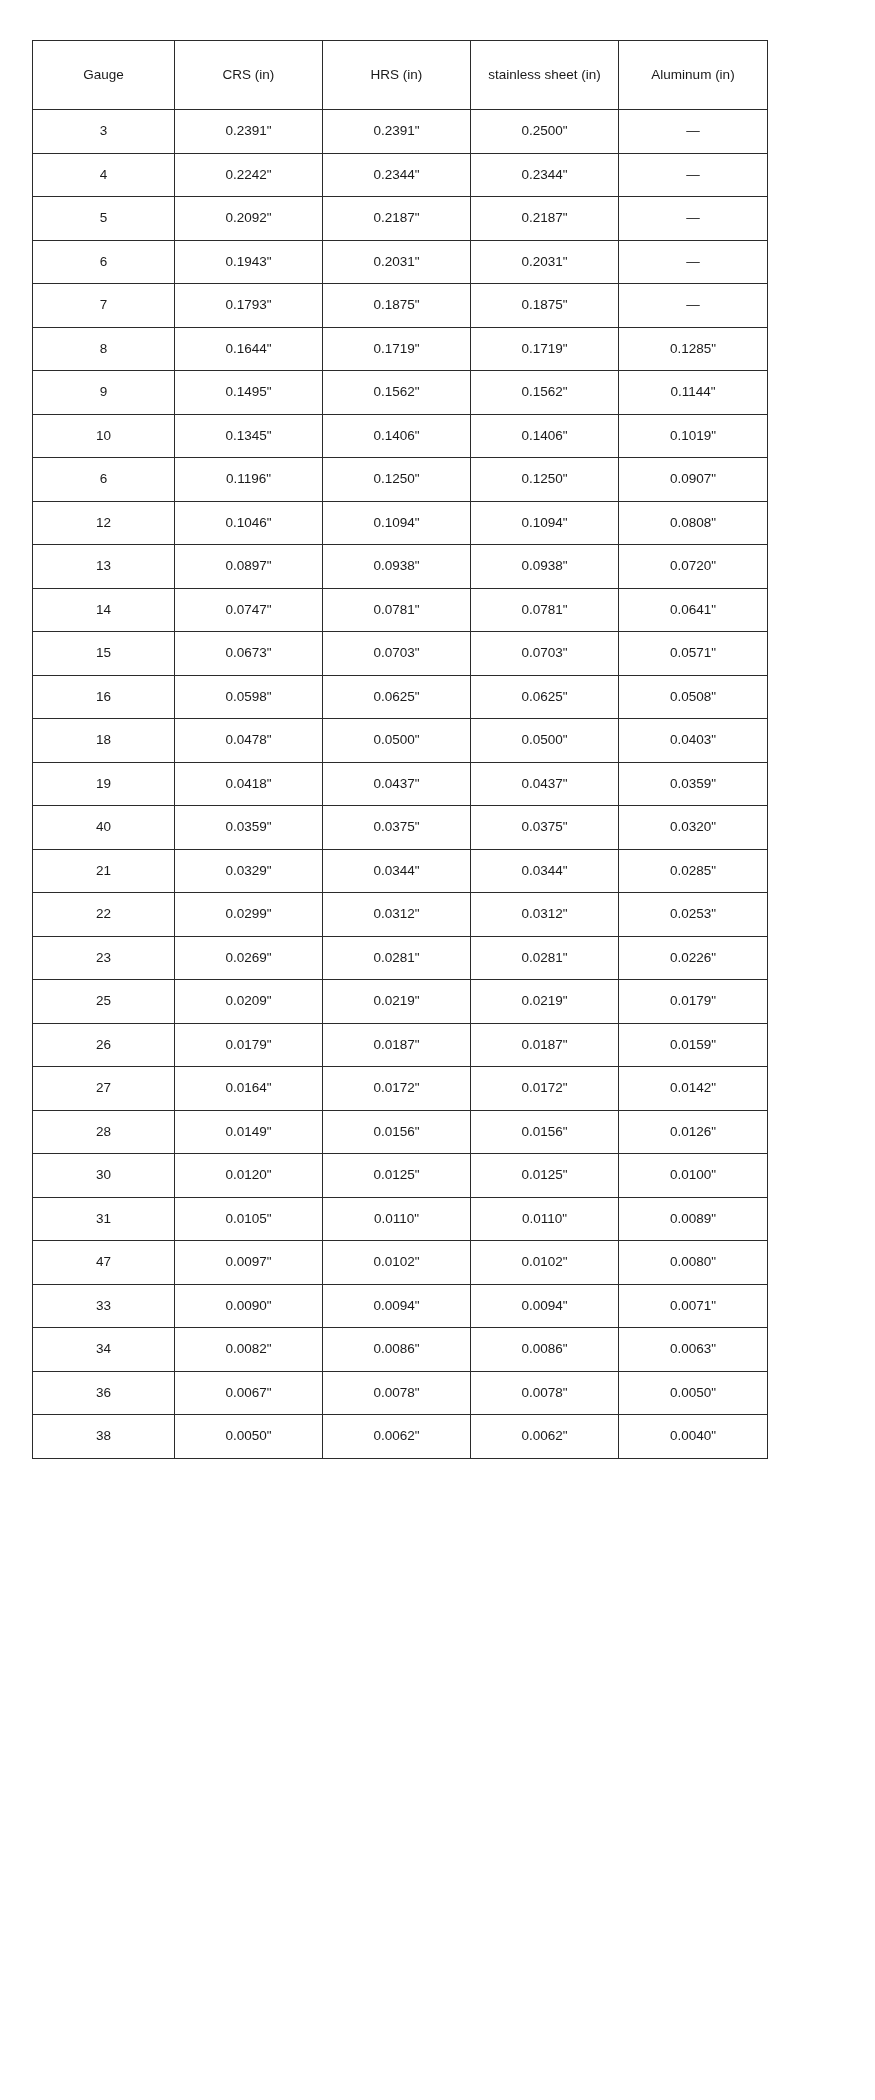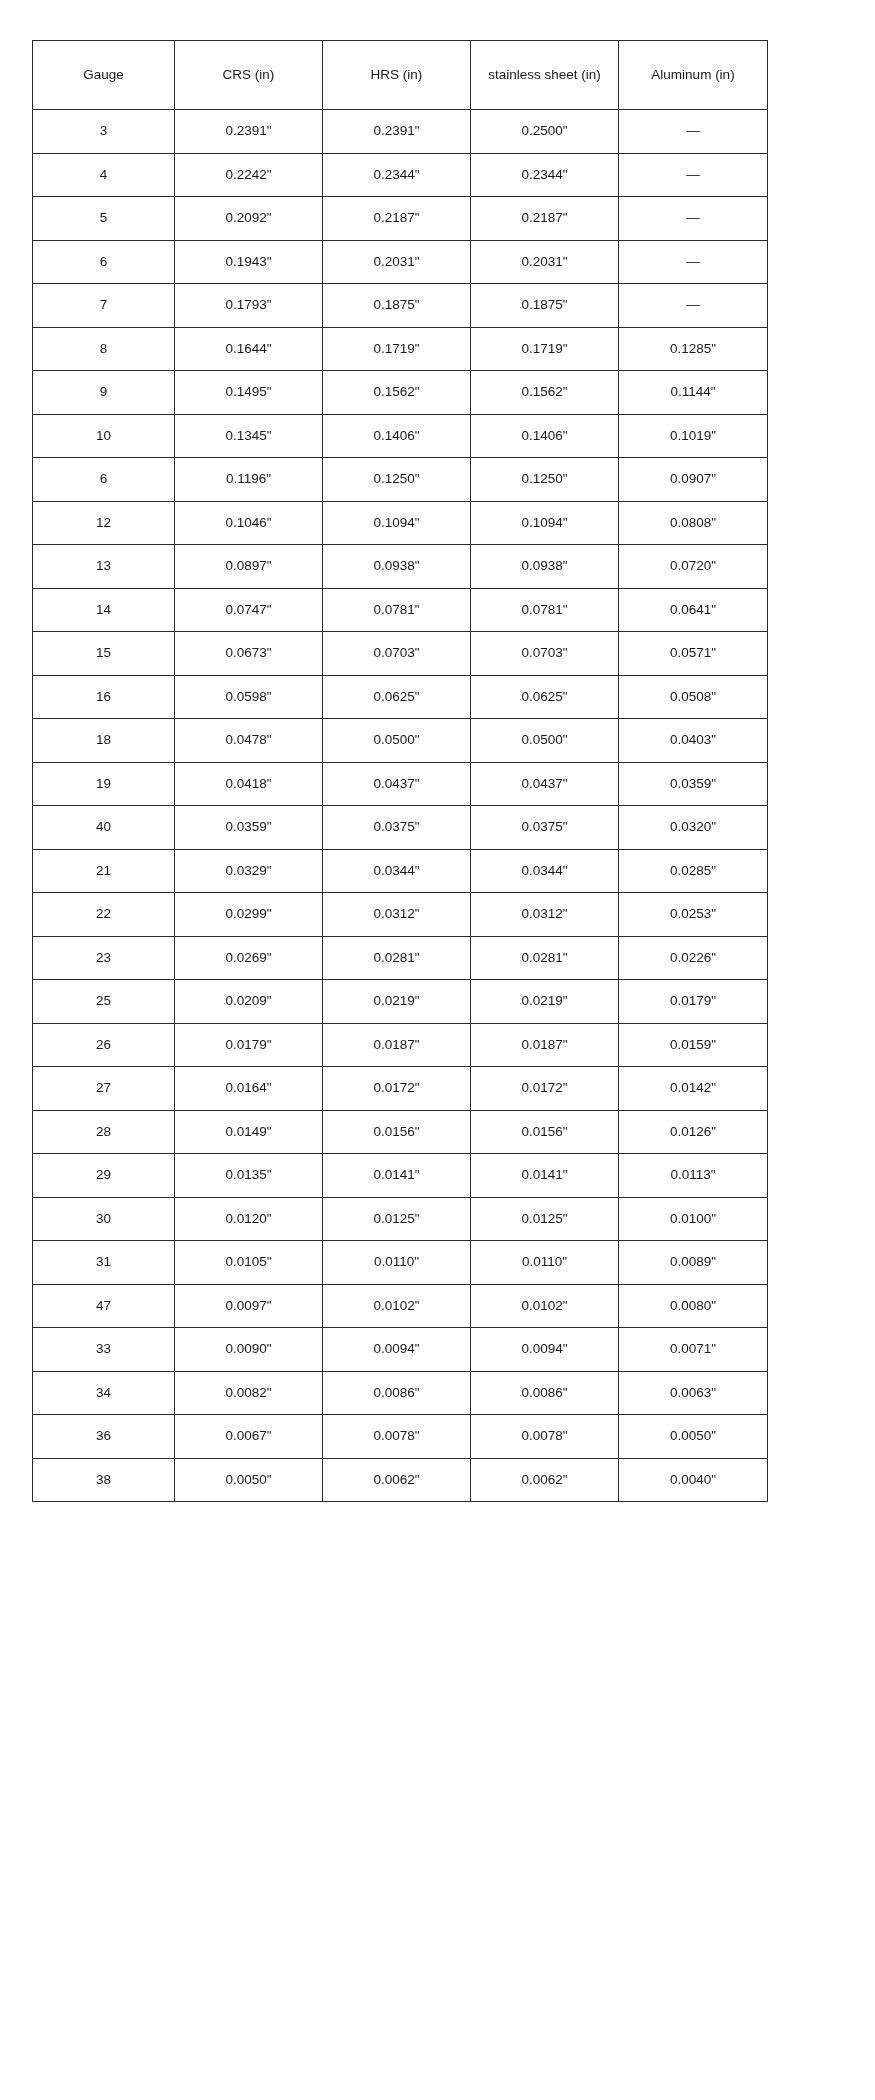--- a/index.html
+++ b/index.html
@@ -249,27 +249,20 @@
           <td>0.0142"</td>
         </tr>
         <tr>
           <td>28</td>
           <td>0.0149"</td>
           <td>0.0156"</td>
           <td>0.0156"</td>
           <td>0.0126"</td>
         </tr>
         <tr>
-          <td>29</td>
-          <td>0.0135"</td>
-          <td>0.0141"</td>
-          <td>0.0141"</td>
-          <td>0.0113"</td>
-        </tr>
-        <tr>
           <td>30</td>
           <td>0.0120"</td>
           <td>0.0125"</td>
           <td>0.0125"</td>
           <td>0.0100"</td>
         </tr>
         <tr>
           <td>31</td>
           <td>0.0105"</td>
           <td>0.0110"</td>

